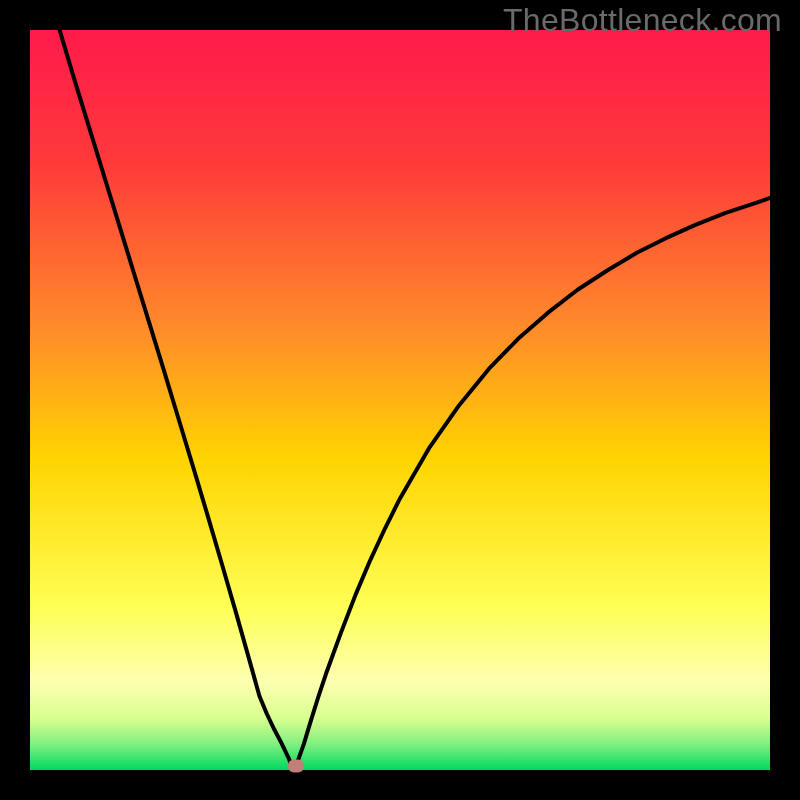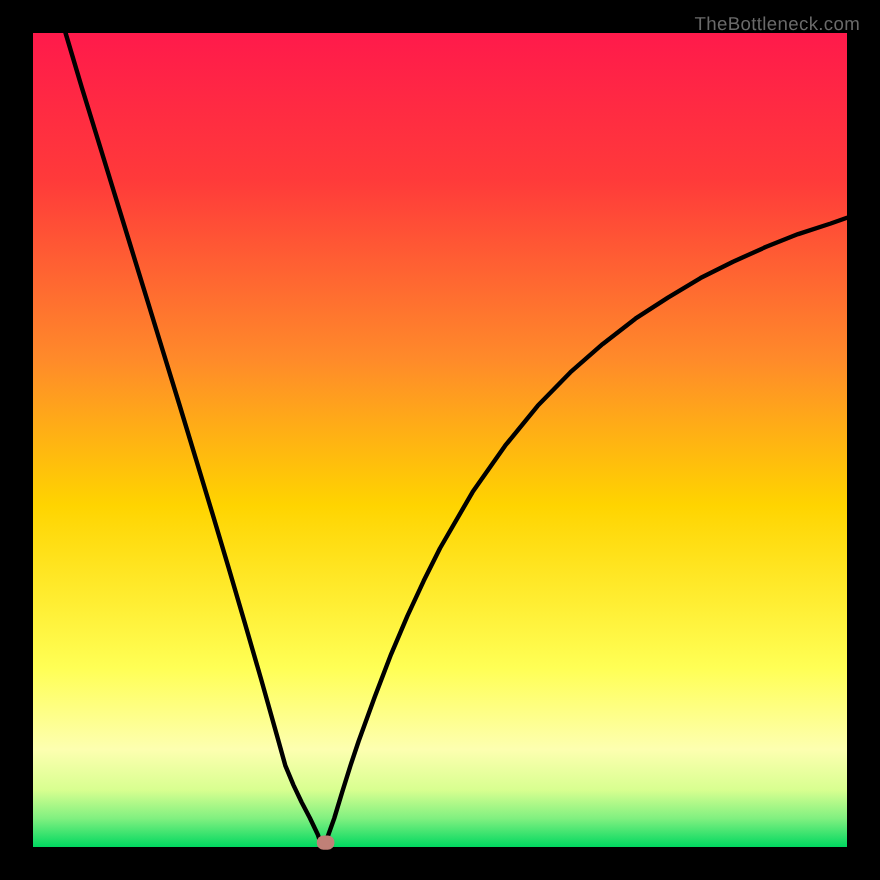--- a/index.html
+++ b/index.html
@@ -12,24 +12,24 @@
     font-family: Arial, Helvetica, sans-serif;
   }
   .frame {
     position: absolute;
     left: 0; top: 0;
     width: 800px; height: 800px;
     background: #000;
   }
   .watermark {
     position: absolute;
-    top: 12px;
+    top: 2px;
     right: 18px;
     color: #6a6a6a;
-    font-size: 17px;
+    font-size: 32px;
     font-weight: 500;
     letter-spacing: 0.3px;
   }
   svg {
     position: absolute;
     left: 0; top: 0;
   }
   .marker {
     position: absolute;
     width: 16px;

